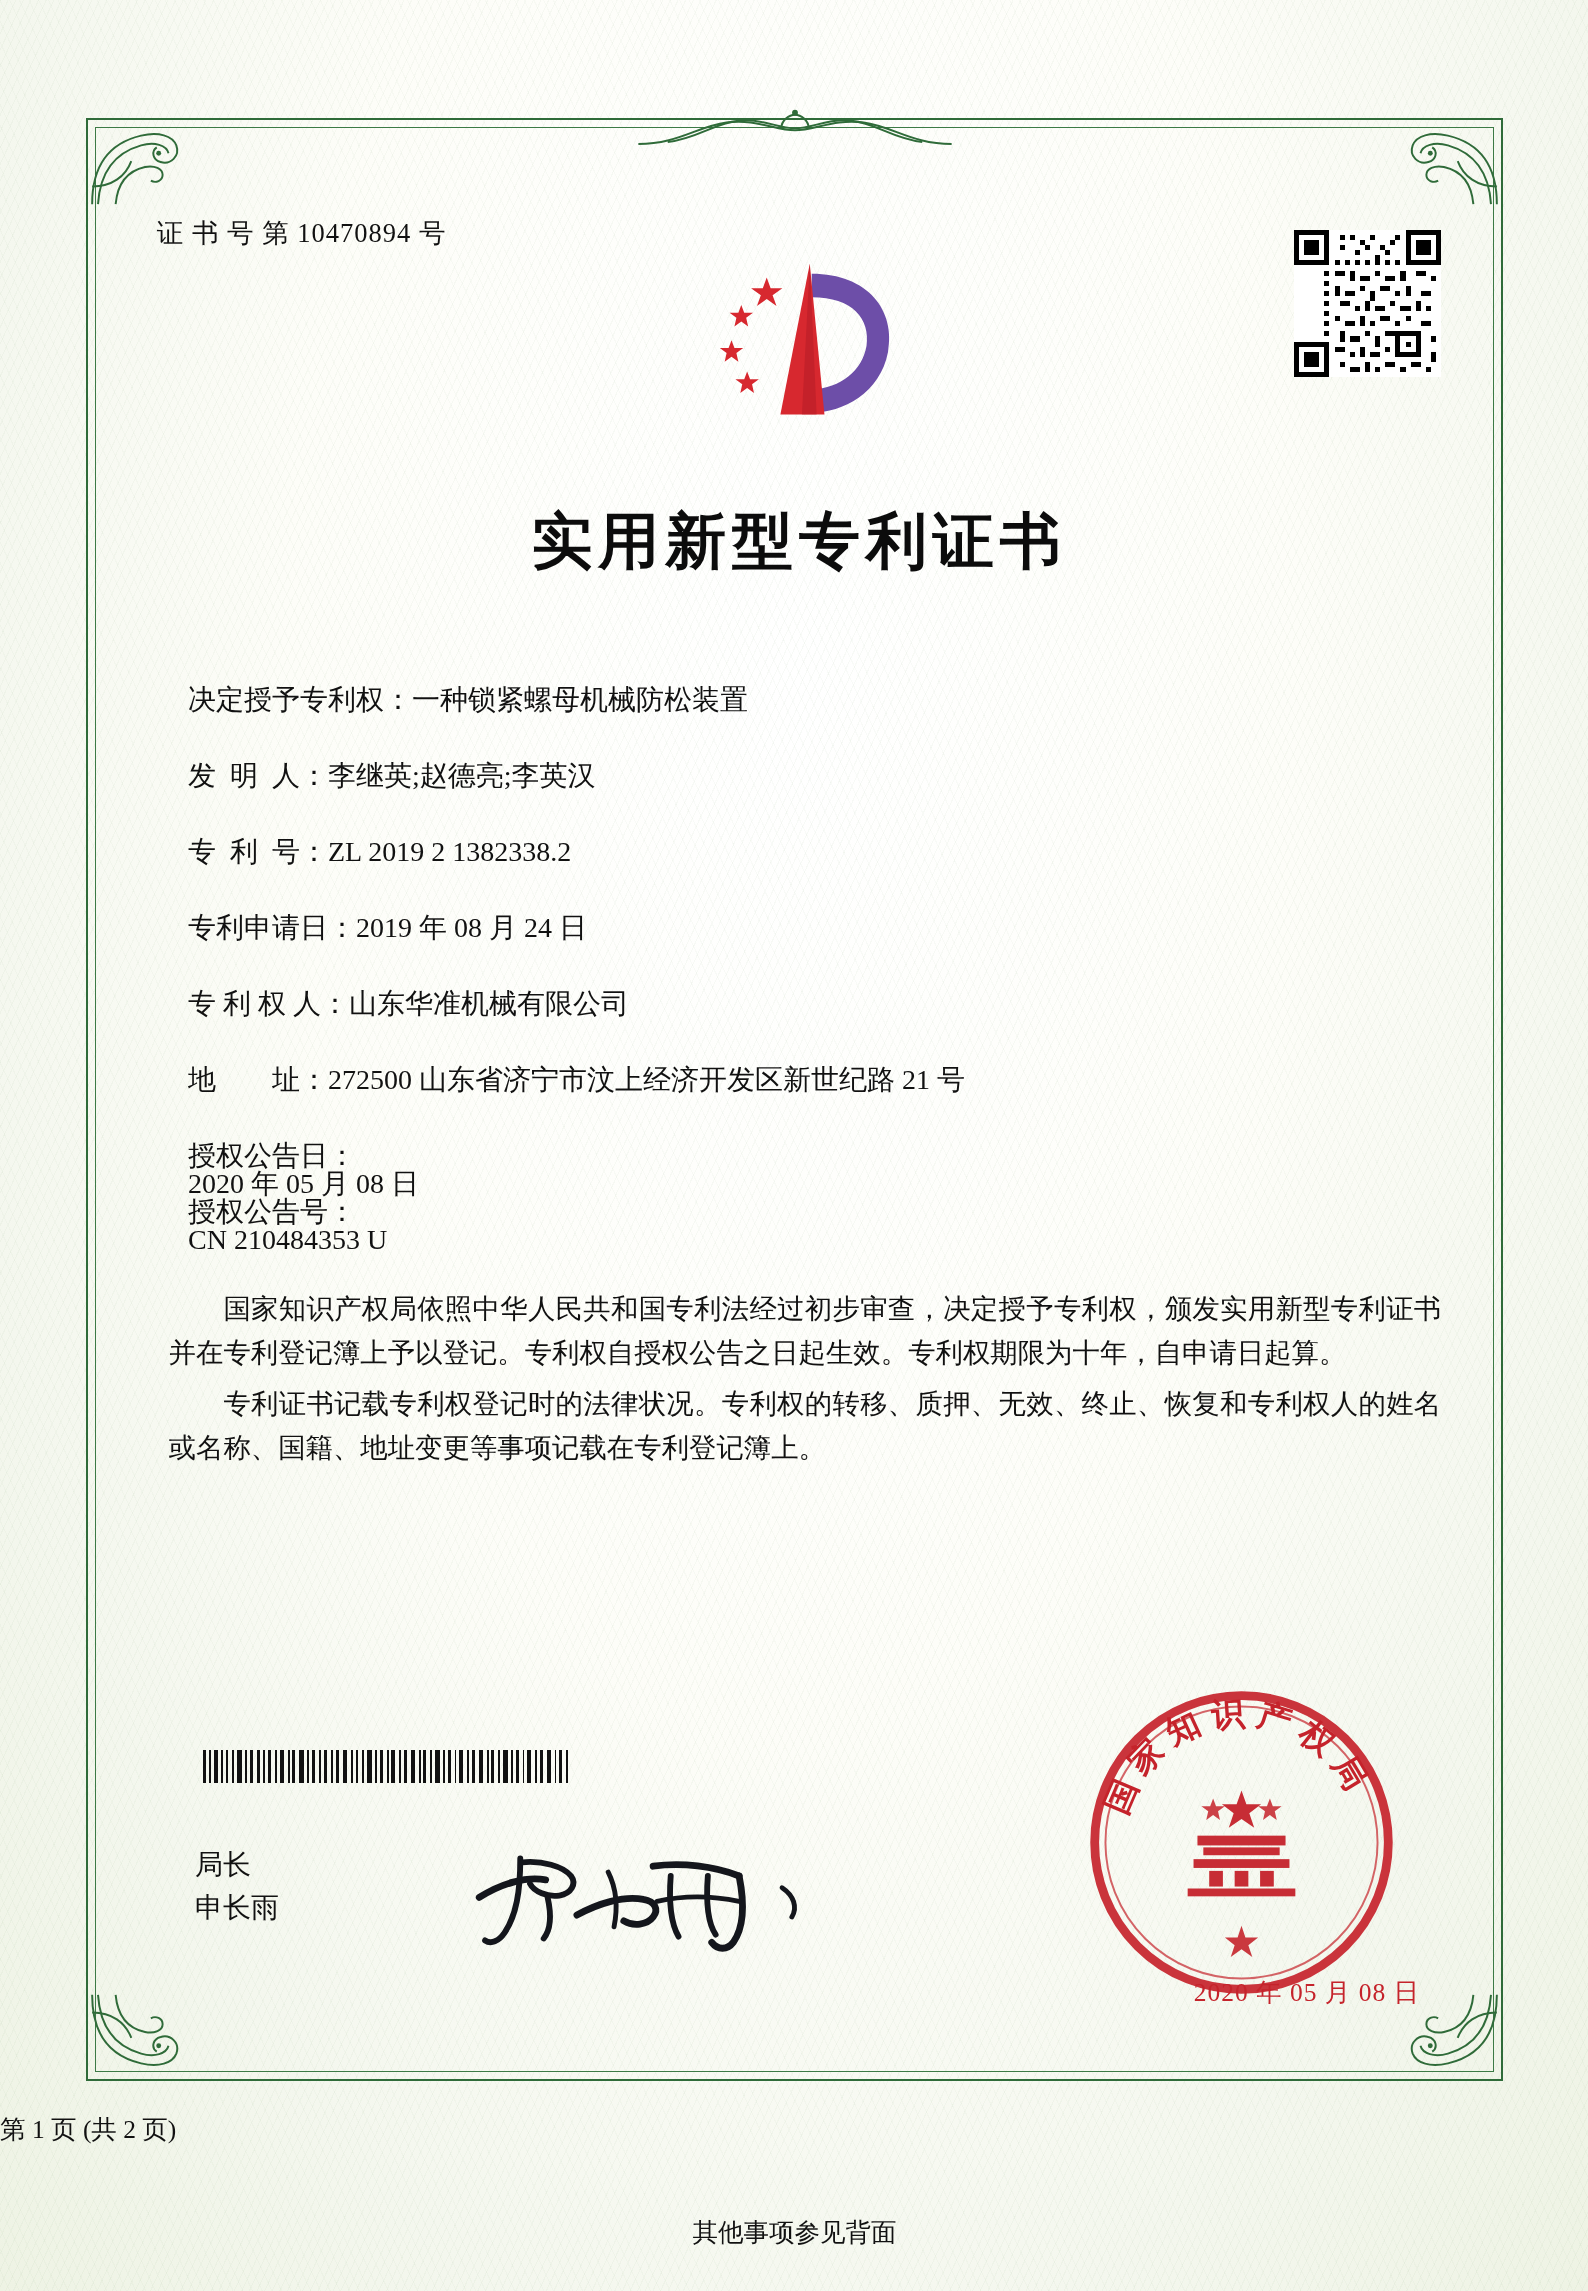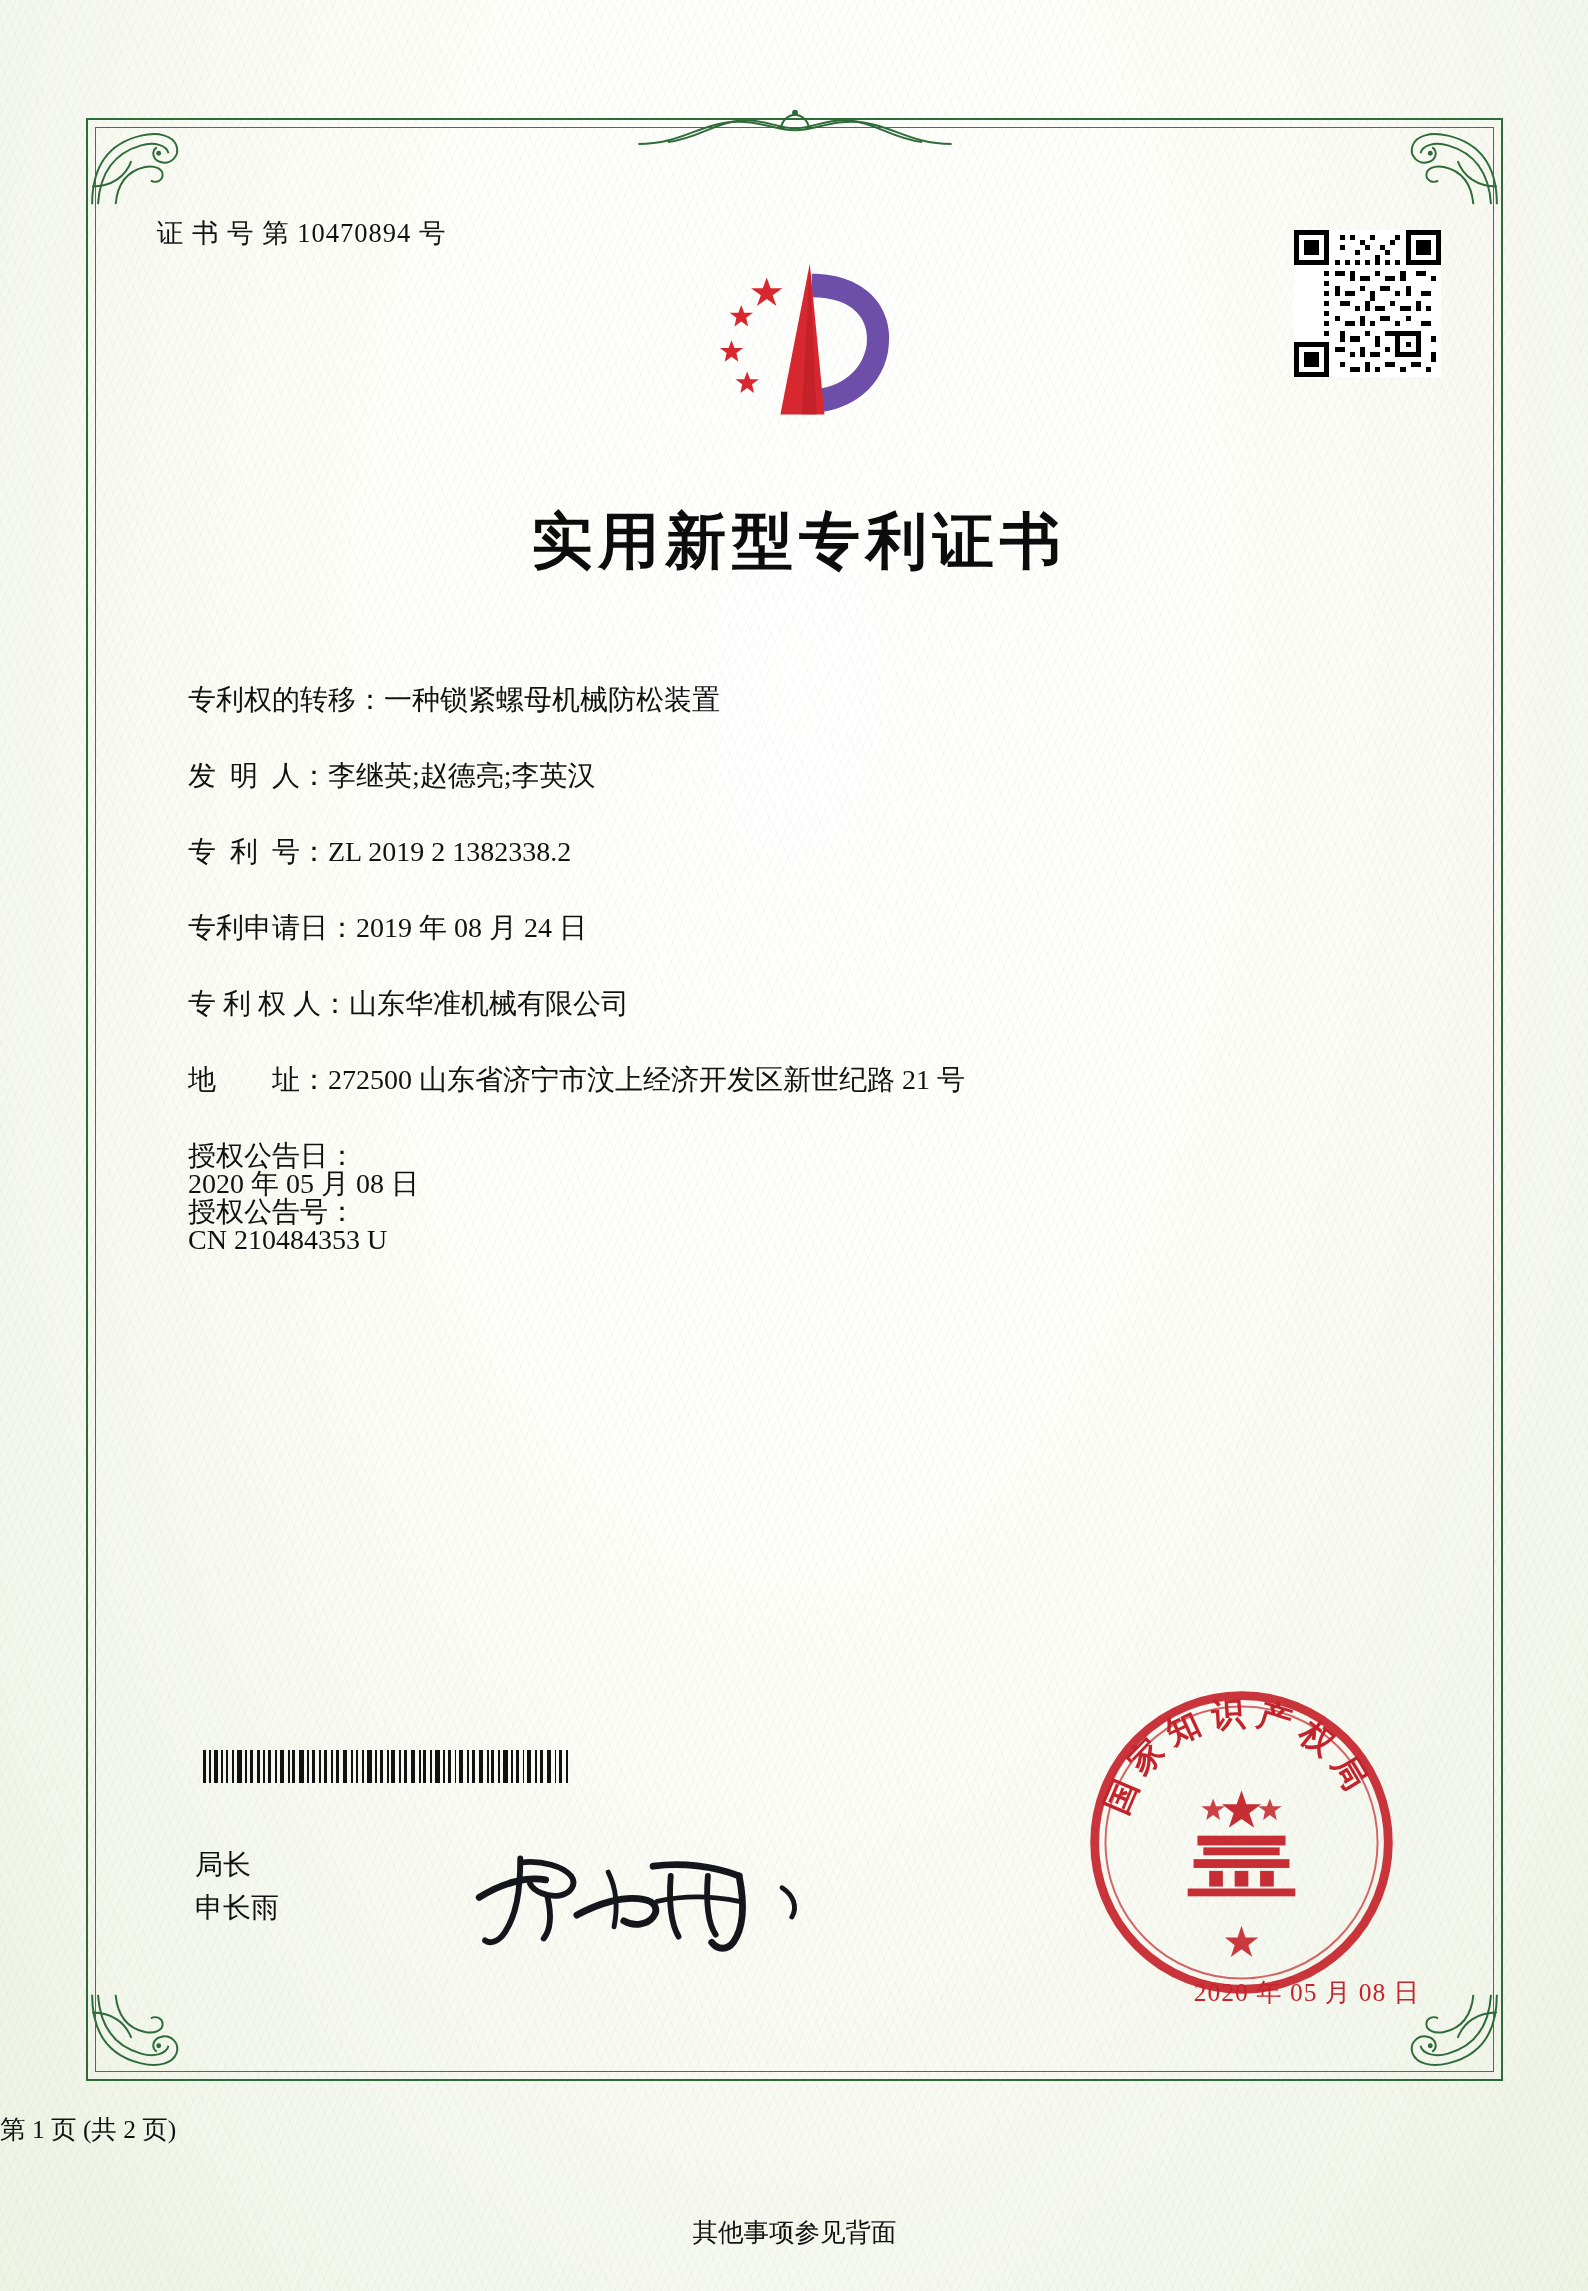--- a/index.html
+++ b/index.html
@@ -416,21 +416,21 @@
             <rect x="26" y="27" width="1" height="1"></rect>
         </g>
       </svg>
     </div>
 
     <div class="title">实用新型专利证书</div>
 
     <div class="fields">
 
       <div class="field-row">
-        <span class="f-label">专利权的转移：</span>
+        <span class="f-label">决定授予专利权：</span>
         <span class="f-value">一种锁紧螺母机械防松装置</span>
       </div>
 
       <div class="field-row">
         <span class="f-label">发  明  人：</span>
         <span class="f-value">李继英;赵德亮;李英汉</span>
       </div>
 
       <div class="field-row">
         <span class="f-label">专  利  号：</span>
@@ -454,20 +454,24 @@
 
       <div class="field-row dual">
         <span class="f-label">授权公告日：</span>
         <span class="f-value">2020 年 05 月 08 日</span>
         <span class="f-gap"></span>
         <span class="f-label">授权公告号：</span>
         <span class="f-value">CN 210484353 U</span>
       </div>
     </div>
 
+    <div class="paras">
+      <p>国家知识产权局依照中华人民共和国专利法经过初步审查，决定授予专利权，颁发实用新型专利证书并在专利登记簿上予以登记。专利权自授权公告之日起生效。专利权期限为十年，自申请日起算。</p>
+      <p>专利证书记载专利权登记时的法律状况。专利权的转移、质押、无效、终止、恢复和专利权人的姓名或名称、国籍、地址变更等事项记载在专利登记簿上。</p>
+    </div>
   </div>
 
   <div class="barcode">
     <svg viewBox="0 0 420 34" shape-rendering="crispEdges">
       <rect width="420" height="34" fill="none"></rect>
       <g fill="#111">
         <rect x="0" y="0" width="3" height="34"></rect>
           <rect x="6" y="0" width="2" height="34"></rect>
         <rect x="11" y="0" width="4" height="34"></rect>
           <rect x="18" y="0" width="2" height="34"></rect>

